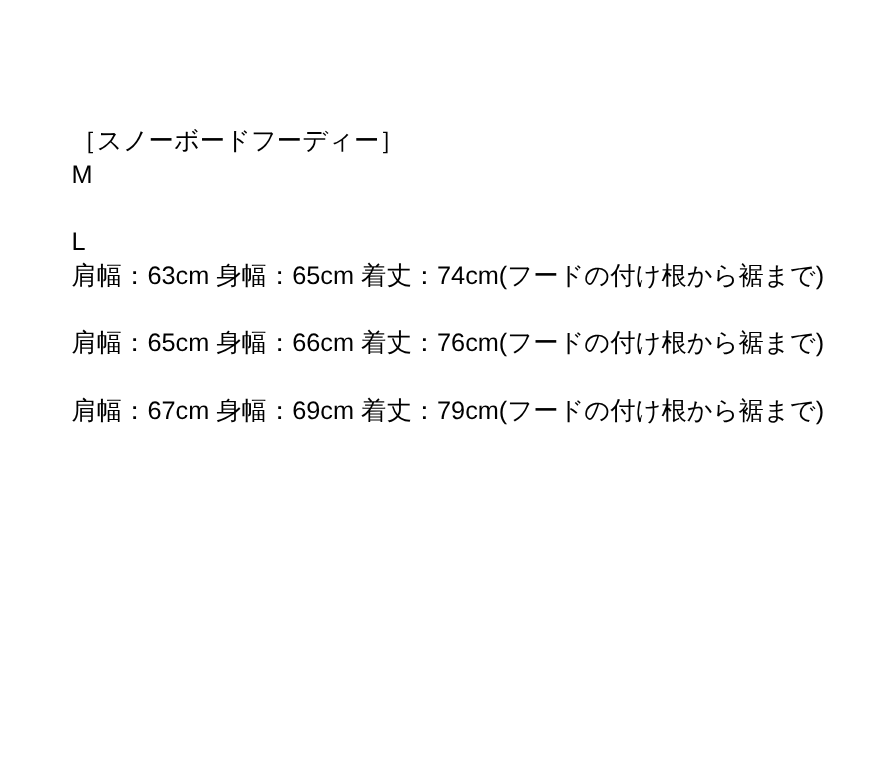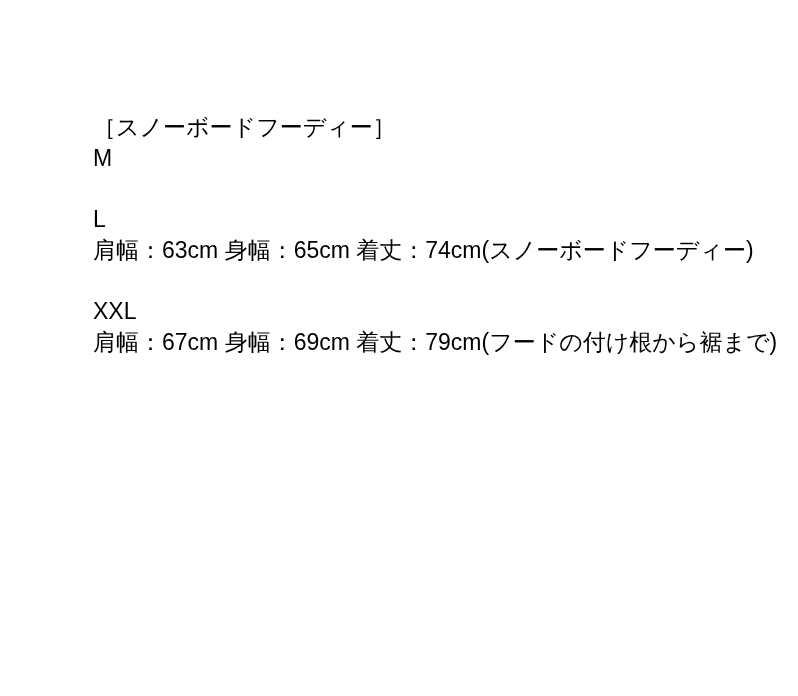--- a/index.html
+++ b/index.html
@@ -12,21 +12,20 @@
     height: 696px;
     overflow: hidden;
     font-family: "Liberation Sans", "DejaVu Sans", sans-serif;
     color: #000000;
   }
   .doc {
     padding: 112px 20px 0 65px;
     font-size: 23px;
     line-height: 30.7px;
     font-weight: 400;
-    margin-left: 28px;
   }
   .doc p {
     margin: 0;
     white-space: nowrap;
   }
   .title {
     margin: 0 0 30.7px 0;
   }
   .size-block {
     margin: 0 0 30.7px 0;
@@ -38,24 +37,24 @@
 <div class="doc">
 
   <p class="title">［スノーボードフーディー］</p>
 
   <div class="size-block">
     <p>M</p>
   </div>
 
   <div class="size-block">
     <p>L</p>
-    <p>肩幅：63cm 身幅：65cm 着丈：74cm(スノーボードフーディー)</p>
+    <p>肩幅：63cm 身幅：65cm 着丈：74cm(フードの付け根から裾まで)</p>
   </div>
 
   <div class="size-block">
+    <p>肩幅：65cm 身幅：66cm 着丈：76cm(フードの付け根から裾まで)</p>
   </div>
 
   <div class="size-block">
-    <p>XXL</p>
     <p>肩幅：67cm 身幅：69cm 着丈：79cm(フードの付け根から裾まで)</p>
   </div>
 
 </div>
 
 </body></html>

